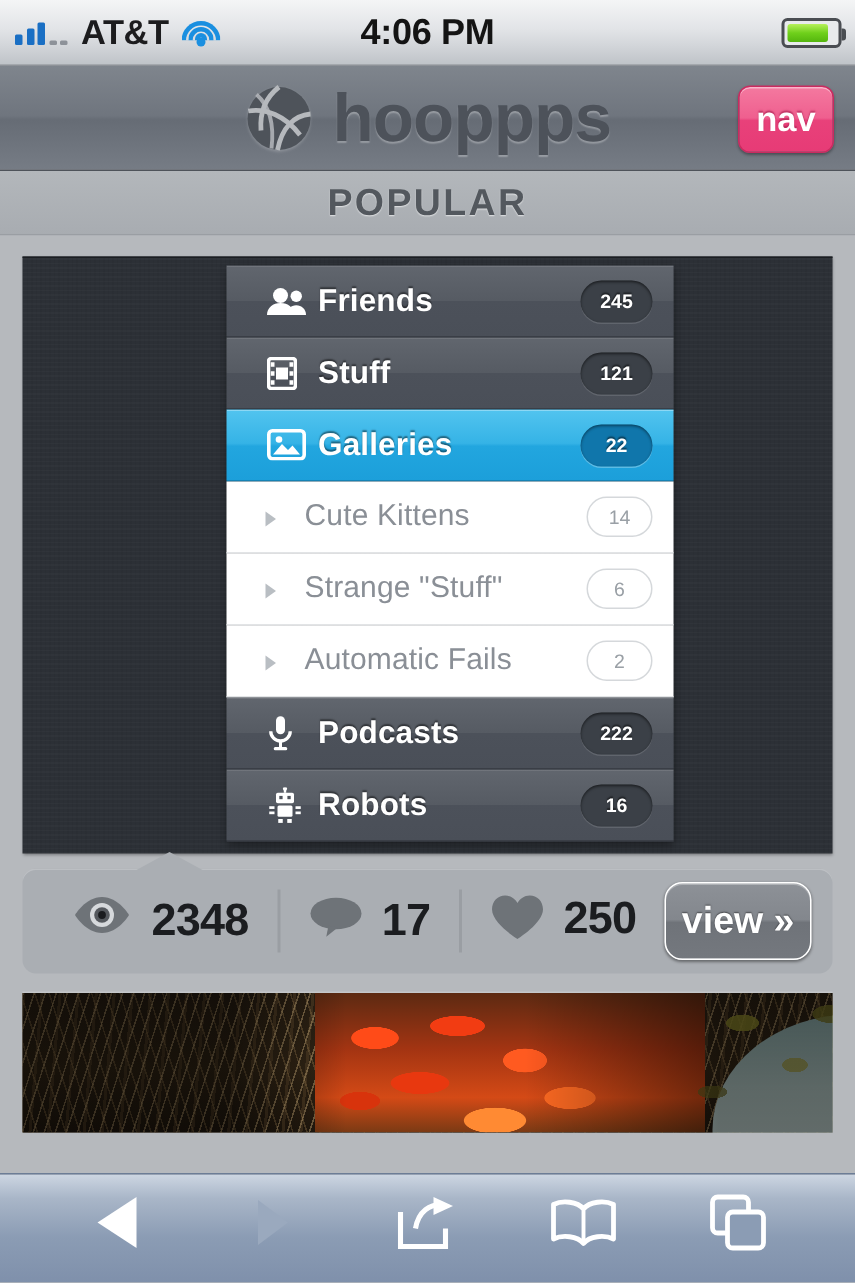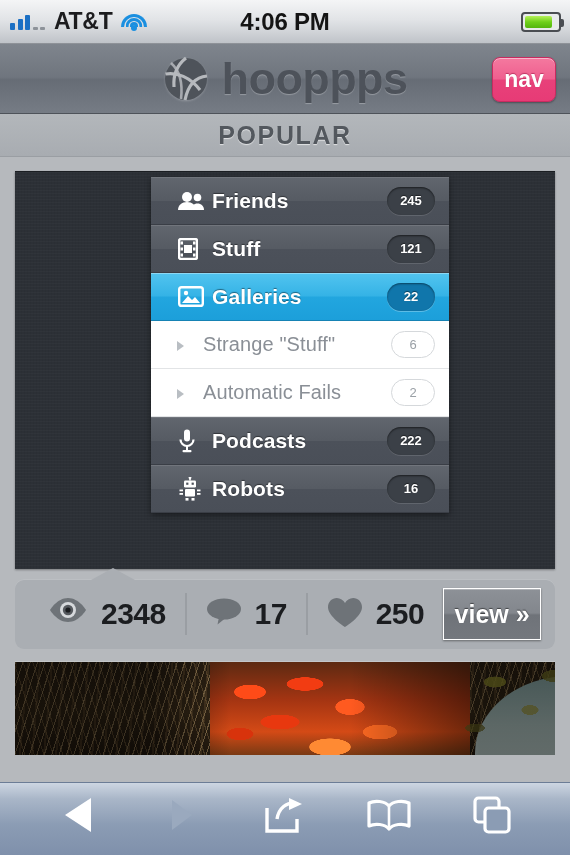--- a/index.html
+++ b/index.html
@@ -154,21 +154,21 @@
   .stats {
     width:540px; height:70px; border-radius:9px;
     background:#aaaeb3;
     display:flex; align-items:center; padding:0 14px;
     box-shadow:inset 0 1px 0 rgba(255,255,255,.22);
   }
   .stat { display:flex; align-items:flex-start; gap:13px; padding:0 19px; }
   .stat .num { font-size:30px; font-weight:bold; color:#1b1d20; letter-spacing:-0.5px; }
   .sep { width:2px; height:42px; background:#9a9ea3; }
   .viewbtn {
-    margin-left:auto; width:110px; height:52px; border-radius:0;
+    margin-left:auto; width:110px; height:52px; border-radius:12px;
     background:linear-gradient(to bottom,#8d9197 0%,#83878d 48%,#6f7379 52%,#74787e 100%);
     border:1px solid #ffffff;
     box-shadow:0 1px 2px rgba(0,0,0,.4), inset 0 1px 0 rgba(255,255,255,.3);
     display:flex; align-items:center; justify-content:center;
     font-size:25px; font-weight:bold; color:#ffffff;
     text-shadow:0 -1px 1px rgba(0,0,0,.5);
   }
 
   
   .photo {
@@ -317,20 +317,25 @@
             <svg width="26" height="21" viewBox="0 0 26 21">
               <rect x="1.2" y="1.2" width="23.6" height="18.6" rx="2.4" fill="none" stroke="#fff" stroke-width="2.4"></rect>
               <circle cx="8" cy="7" r="2.2" fill="#fff"></circle>
               <path d="M4 17l6-7 4 4 3-3 5 6z" fill="#fff"></path>
             </svg>
           </span>
           <span class="mlabel">Galleries</span>
           <span class="badge">22</span>
         </div>
 
+        <div class="mrow sub">
+          <span class="caret"></span>
+          <span class="mlabel">Cute Kittens</span>
+          <span class="badge">14</span>
+        </div>
 
         <div class="mrow sub">
           <span class="caret"></span>
           <span class="mlabel">Strange "Stuff"</span>
           <span class="badge">6</span>
         </div>
 
         <div class="mrow sub">
           <span class="caret"></span>
           <span class="mlabel">Automatic Fails</span>

